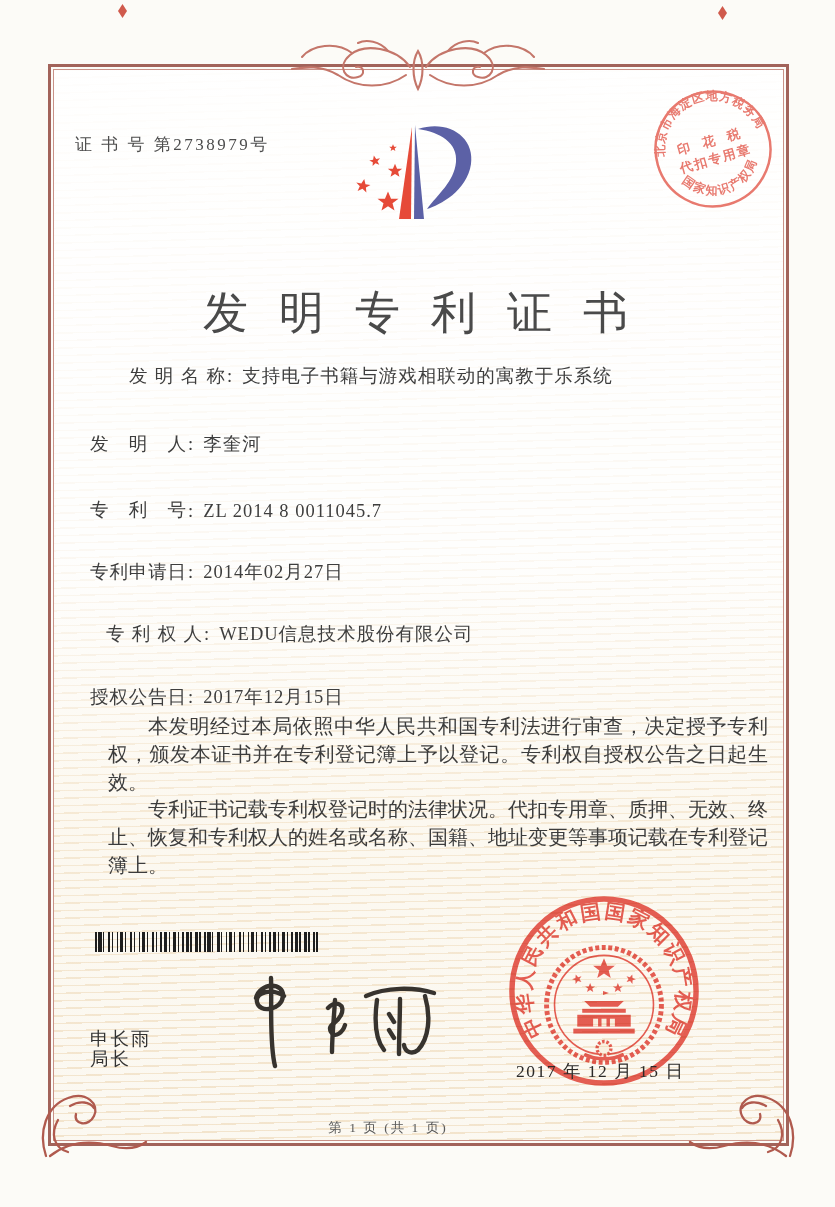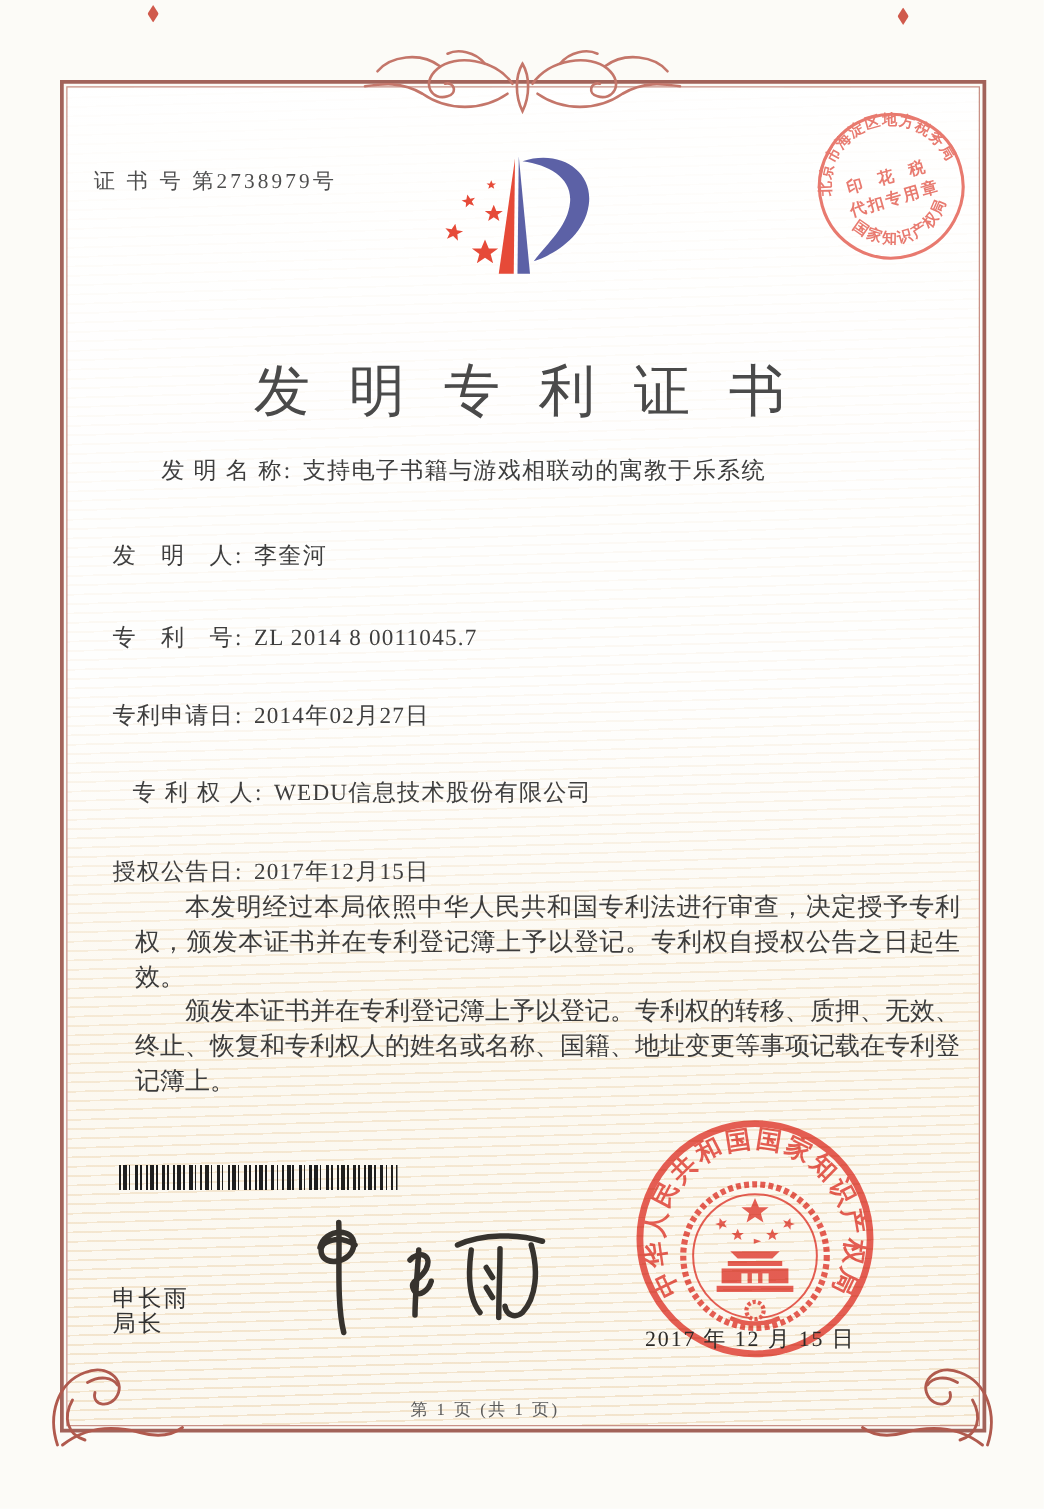--- a/index.html
+++ b/index.html
@@ -168,21 +168,21 @@
   </div>
   <div class="field-row" style="top:621px;margin-left:16px;">
     <span class="f-label">专利权人</span><span class="f-colon">:</span><span class="f-value">WEDU信息技术股份有限公司</span>
   </div>
   <div class="field-row" style="top:684px;">
     <span class="f-label">授权公告日</span><span class="f-colon">:</span><span class="f-value">2017年12月15日</span>
   </div>
 
   <div class="body-text">
     <p>本发明经过本局依照中华人民共和国专利法进行审查，决定授予专利权，颁发本证书并在专利登记簿上予以登记。专利权自授权公告之日起生效。</p>
-    <p>颁发本证书并在专利登记簿上予以登记。专利权的转移、质押、无效、终止、恢复和专利权人的姓名或名称、国籍、地址变更等事项记载在专利登记簿上。</p>
+    <p>专利证书记载专利权登记时的法律状况。代扣专用章、质押、无效、终止、恢复和专利权人的姓名或名称、国籍、地址变更等事项记载在专利登记簿上。</p>
   </div>
 
   <div class="barcode"></div>
 
   <div class="director-title">局长</div>
   <div class="director-name">申长雨</div>
 
   <svg class="signature" width="215" height="98" viewBox="0 0 215 98">
     <g fill="none" stroke="#37332e" stroke-width="4.4" stroke-linecap="round" stroke-linejoin="round">
       <path d="M28,26 C32,10 56,10 55,24 C54,38 31,42 29,30 C27,20 44,16 56,24"></path>

